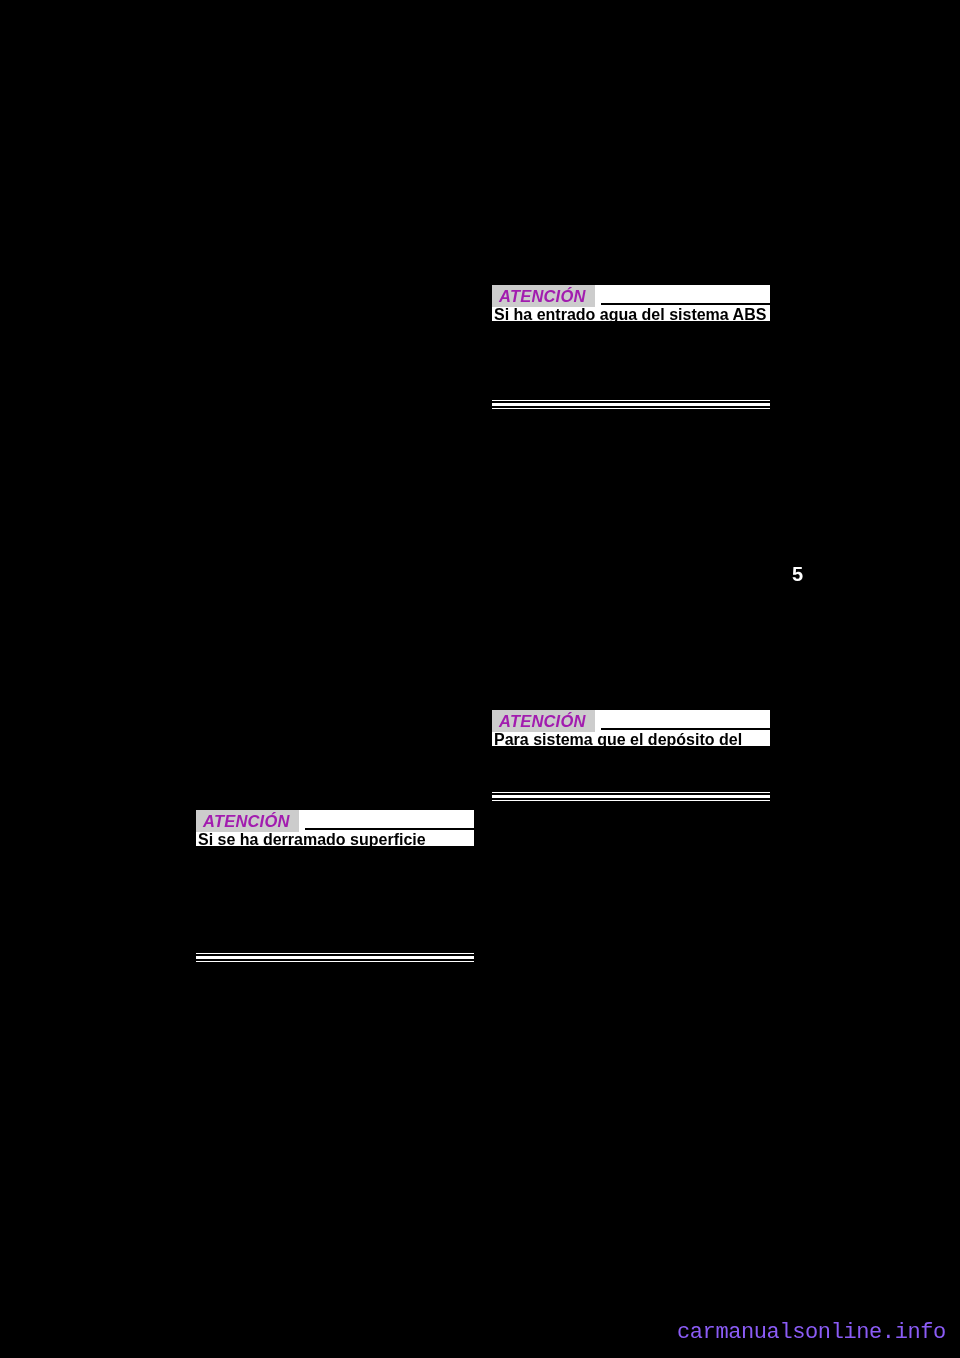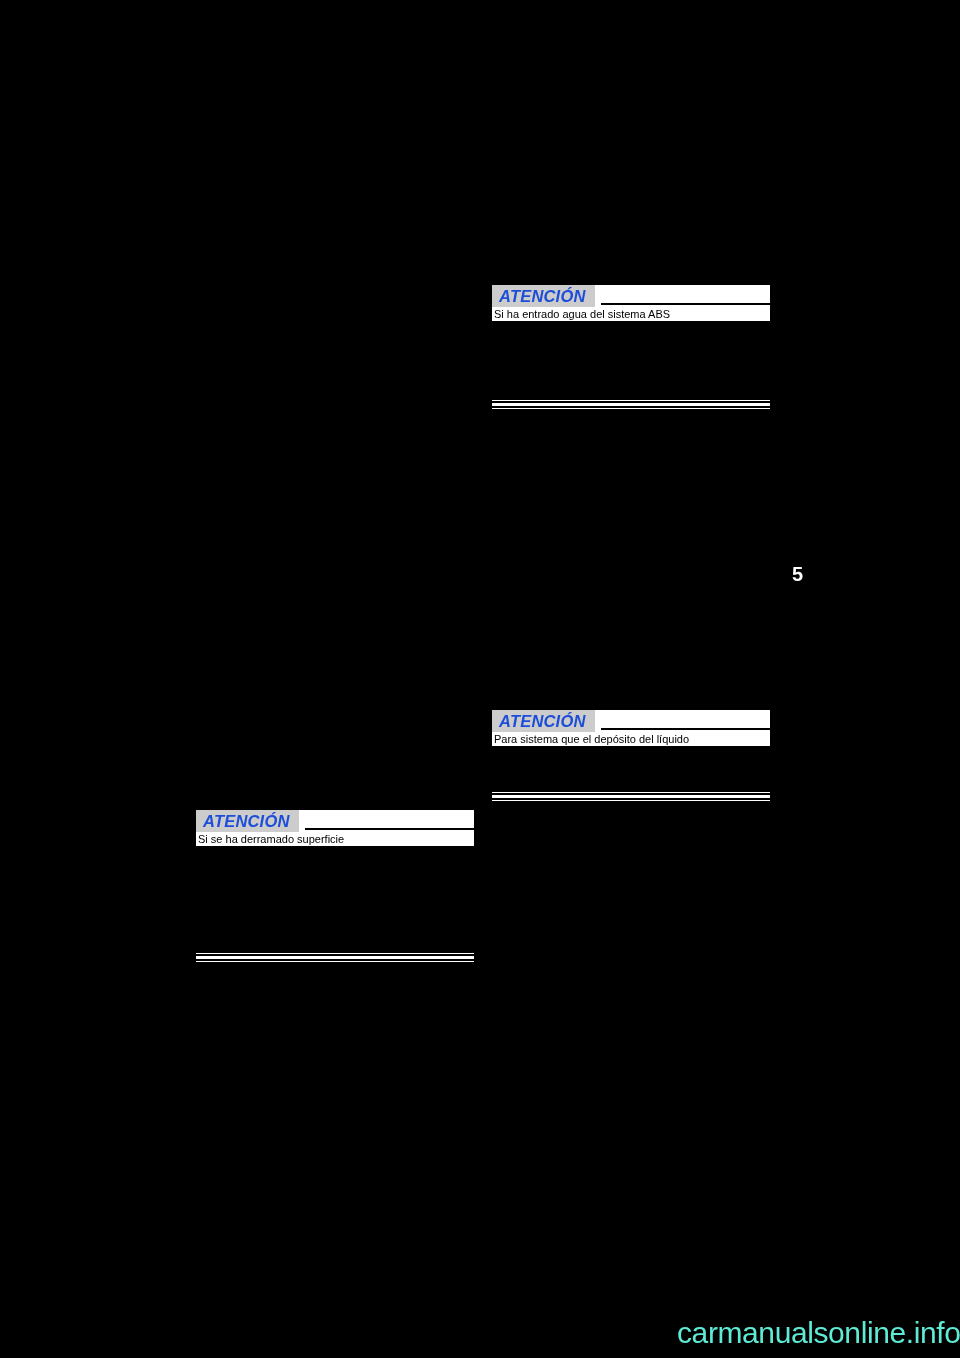--- a/index.html
+++ b/index.html
@@ -30,21 +30,21 @@
 
   .notice-head {
     position: relative;
     height: 22px;
     display: flex;
     align-items: stretch;
   }
 
   .notice-label {
     background: #cccccc;
-    color: #1d4ed8;
+    color: #a21caf;
     font-weight: bold;
     font-style: italic;
     font-size: 16.5px;
     line-height: 22px;
     padding: 0 9px 0 7px;
     letter-spacing: 0.2px;
     white-space: nowrap;
     display: block;
   }
 
@@ -57,23 +57,23 @@
     position: absolute;
     left: 6px;
     right: 0;
     bottom: 2px;
     height: 2px;
     background: #000000;
   }
 
   .notice-body {
     color: #000000;
-    font-size: 11px;
+    font-size: 16px;
     line-height: 13.5px;
-    font-weight: normal;
+    font-weight: bold;
     padding: 1px 2px 0 2px;
     overflow: hidden;
   }
 
   
   .notice-mask {
     position: absolute;
     left: 0;
     right: 0;
     background: #000000;
@@ -110,25 +110,26 @@
     position: absolute;
     color: #ffffff;
     font-weight: bold;
     font-size: 20px;
     line-height: 20px;
   }
 
   
   .watermark {
     position: absolute;
-    color: #5eead4;
-    font-size: 30px;
+    color: #8b5cf6;
+    font-size: 22px;
     line-height: 34px;
     letter-spacing: -0.4px;
     white-space: nowrap;
+    font-family: Liberation Mono, monospace;
   }
 
   
   .col-text {
     position: absolute;
     color: #000000;
     background: transparent;
     font-size: 11.5px;
     line-height: 13.6px;
     overflow: hidden;

